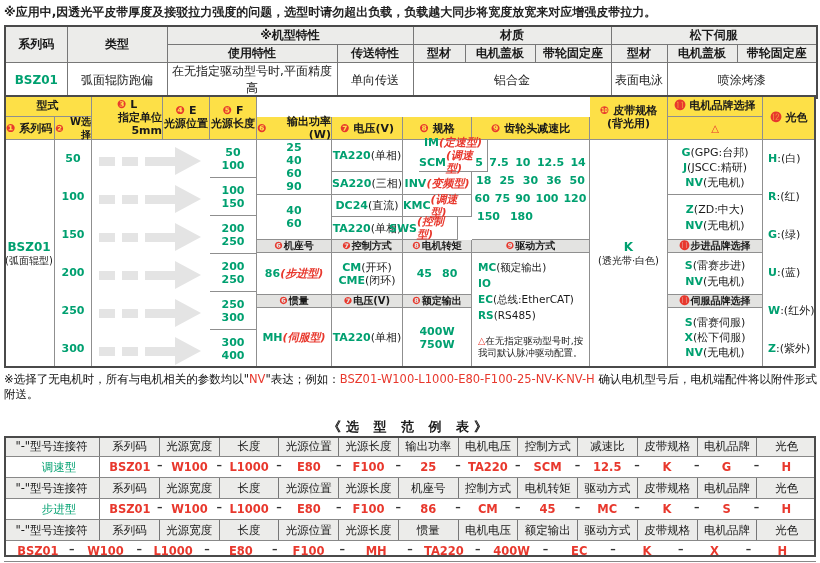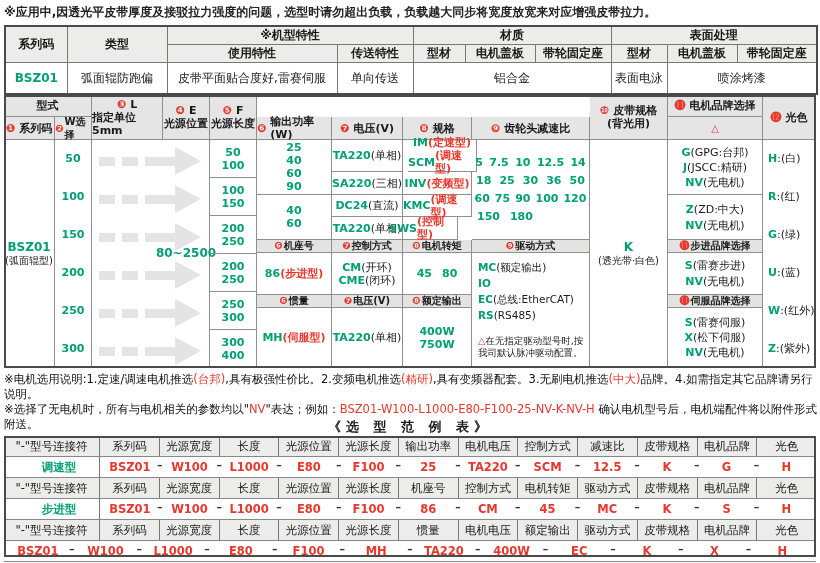--- a/index.html
+++ b/index.html
@@ -14,26 +14,26 @@
   table.spec tr.vals td{height:30px;}
   table.spec td.hd{background:#ececea;font-weight:bold;}
   table.spec{border:2px solid #4a4a4a;}
   .green{color:#00a070;font-weight:bold;}
   .red{color:#e8382d;}
   
   .main-table{left:4px;top:95px;width:812px;height:273px;background:#fff;}
   .main-table .frame{position:absolute;inset:0;border:2px solid #4a4a4a;pointer-events:none;z-index:5;}
   .c{position:absolute;box-sizing:border-box;border-right:1px solid #8f8f8f;border-bottom:1px solid #8f8f8f;
      display:flex;align-items:center;justify-content:center;flex-direction:column;z-index:1;font-size:11px;line-height:13px;}
-  .hd{background:#e5e5e5;font-weight:bold;font-size:11px;}
+  .hd{background:#fde047;font-weight:bold;font-size:11px;text-align:right;}
   .sh{background:#e3e3e1;font-weight:bold;font-size:10px;line-height:12px;flex-direction:row;}
   .num{color:#e8382d;font-weight:bold;margin-right:1px;}
   .warn{color:#e8382d;font-weight:bold;}
   .gtxt{color:#00a070;font-weight:bold;}
-  .rtxt{color:#e8382d;font-weight:bold;}
+  .rtxt{color:#e8382d;font-weight:bold;font-style:italic;}
   .row-line{display:flex;flex-direction:row;align-items:center;gap:3px;}
   .small{font-size:10px;}
   
   .arrow{position:absolute;left:95px;width:120px;height:30px;display:flex;align-items:center;z-index:0;}
   .a-dash{width:16px;height:9px;background:#e4e4e4;margin-right:7px;}
   .a-body{width:30px;height:9px;background:#e4e4e4;}
   .a-head{width:0;height:0;border-top:14px solid transparent;border-bottom:14px solid transparent;border-left:26px solid #e4e4e4;}
   
   .gear-row{display:flex;width:100%;justify-content:space-around;line-height:16px;}
   .gear-row.last{justify-content:flex-start;padding-left:10px;gap:10px;}
@@ -47,21 +47,21 @@
   .ex-table{left:4px;top:436px;width:812px;height:121px;}
   .ex-table .frame{position:absolute;inset:0;border:2px solid #4a4a4a;pointer-events:none;z-index:5;}
   .ex-row{display:flex;height:20px;border-bottom:1px solid #888;align-items:stretch;}
   .ex-row:last-child{border-bottom:none;}
   .ex-head{background:#ececea;}
   .ex-c0{width:96px;border-right:1px solid #777;display:flex;align-items:center;justify-content:center;font-size:11.5px;box-sizing:border-box;}
   .ex-c{flex:1;display:flex;align-items:center;justify-content:center;font-size:11.5px;position:relative;box-sizing:border-box;}
   .ex-head .ex-c{border-right:1px solid #777;}
   .ex-head .ex-c:last-child{border-right:none;}
   .ex-val{color:#e8382d;font-weight:bold;font-size:11.5px;}
-  .ex-lab{color:#00a070;font-weight:bold;padding-left:15px;}
+  .ex-lab{color:#00a070;font-weight:normal;padding-left:15px;}
   .dash{position:absolute;right:-5px;top:2px;width:10px;text-align:center;color:#333;font-weight:bold;font-size:11px;z-index:2;}
 </style>
 </head>
 <body>
 
 <div class="abs top-note">※应用中,因透光平皮带厚度及接驳拉力强度的问题，选型时请勿超出负载，负载越大同步将宽度放宽来对应增强皮带拉力。</div>
 
 <table class="spec">
   <colgroup>
       <col style="width:62px">
@@ -74,36 +74,36 @@
       <col style="width:56px">
       <col style="width:70px">
       <col style="width:80px">
     </colgroup>
   <tbody>
       <tr>
     <td class="hd" rowspan="2">系列码</td>
     <td class="hd" rowspan="2">类型</td>
     <td class="hd" colspan="2">※机型特性</td>
     <td class="hd" colspan="3">材质</td>
-    <td class="hd" colspan="3">表面处理</td>
+    <td class="hd" colspan="3">松下伺服</td>
   </tr>
   <tr>
     <td class="hd">使用特性</td>
     <td class="hd">传送特性</td>
     <td class="hd">型材</td>
     <td class="hd">电机盖板</td>
     <td class="hd">带轮固定座</td>
     <td class="hd">型材</td>
     <td class="hd">电机盖板</td>
     <td class="hd">带轮固定座</td>
   </tr>
   <tr class="vals">
     <td class="green">BSZ01</td>
     <td>弧面辊防跑偏</td>
-    <td>皮带平面贴合度好,雷赛伺服</td>
+    <td>在无指定驱动型号时,平面精度高</td>
     <td>单向传送</td>
     <td colspan="3">铝合金</td>
     <td>表面电泳</td>
     <td colspan="2">喷涂烤漆</td>
   </tr>
 </tbody>
   </table>
 
 <div class="abs main-table">
 
@@ -235,23 +235,20 @@
     <div class="small">(弧面辊型)</div>
   </div>
   <div class="c" style="left:51px;top:45px;width:37px;height:228px;justify-content:space-around">
     <div class="gtxt">50</div>
     <div class="gtxt">100</div>
     <div class="gtxt">150</div>
     <div class="gtxt">200</div>
     <div class="gtxt">250</div>
     <div class="gtxt">300</div>
   </div>
-  <div class="c" style="left:159px;top:45px;width:47px;height:228px;background:transparent">
-    <span class="gtxt" style="font-size:12px">80~2500</span>
-  </div>
 
   <div class="c" style="left:206px;top:45px;width:47px;height:38px">
       <span class="gtxt">50</span>
       <span class="gtxt">100</span>
     </div>
   <div class="c" style="left:206px;top:83px;width:47px;height:38px">
       <span class="gtxt">100</span>
       <span class="gtxt">150</span>
     </div>
   <div class="c" style="left:206px;top:121px;width:47px;height:38px">
@@ -298,21 +295,21 @@
         <span class="gtxt">DC24</span>
         <span>(直流)</span>
       </div>
     </div>
   <div class="c" style="left:328px;top:122px;width:71px;height:23px">
       <div class="row-line" style="gap:0">
         <span class="gtxt">TA220</span>
         <span>(单相)</span>
       </div>
     </div>
-  <div class="c" style="left:404px;top:45px;width:69px;height:32px">
+  <div class="c" style="left:415px;top:45px;width:69px;height:32px">
     <div class="row-line" style="gap:0">
         <span class="gtxt">IM</span>
         <span class="rtxt">(定速型)</span>
       </div>
     <div class="row-line" style="gap:0">
         <span class="gtxt">SCM</span>
         <span class="rtxt">(调速型)</span>
       </div>
   </div>
   <div class="c" style="left:399px;top:77px;width:69px;height:23px">
@@ -536,23 +533,20 @@
     <div class="row-line" style="gap:0">
         <span class="gtxt">Z</span>
         <span>:(紫外)</span>
       </div>
   </div>
 
   <div class="frame"></div>
 </div>
 
 <div class="abs notes">
-  <div>
-    <span>※电机选用说明:1.定速/调速电机推选</span><span class="red">(台邦)</span><span>,具有极强性价比。2.变频电机推选</span><span class="red">(精研)</span><span>,具有变频器配套。3.无刷电机推选</span><span class="red">(中大)</span><span>品牌。4.如需指定其它品牌请另行说明。</span>
-  </div>
   <div>
     <span>※选择了无电机时，所有与电机相关的参数均以"</span><span class="red">NV</span><span>"表达；例如：</span><span class="red">BSZ01-W100-L1000-E80-F100-25-NV-K-NV-H</span><span>  确认电机型号后，电机端配件将以附件形式附送。</span>
   </div>
 </div>
 
 <div class="abs ex-title">《选 型 范 例 表》</div>
 
 <div class="abs ex-table">
 
   <div class="ex-row ex-head">

